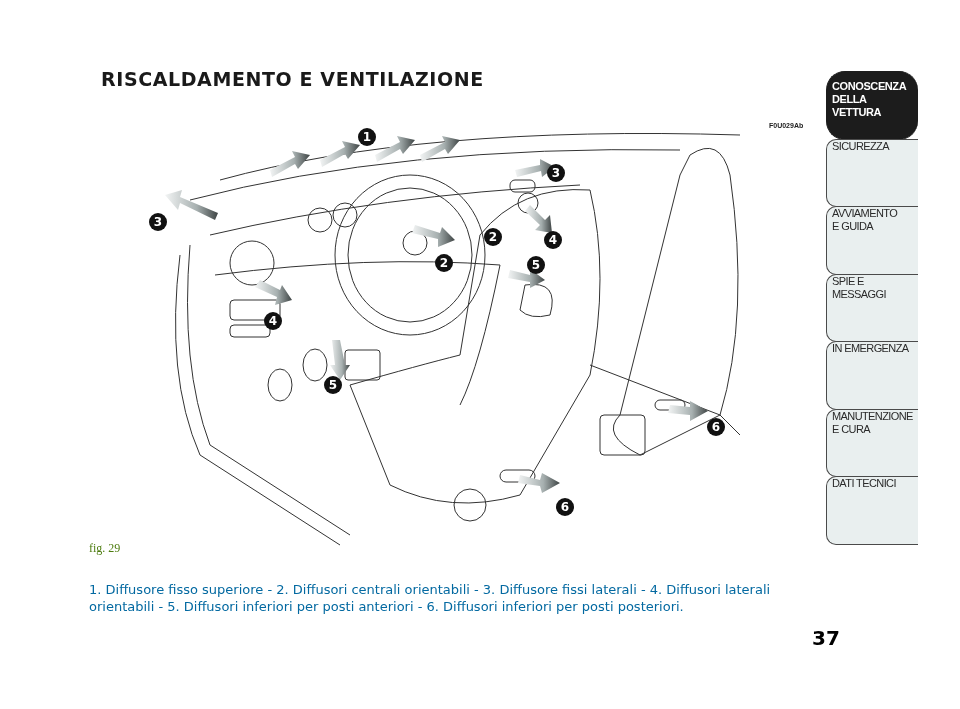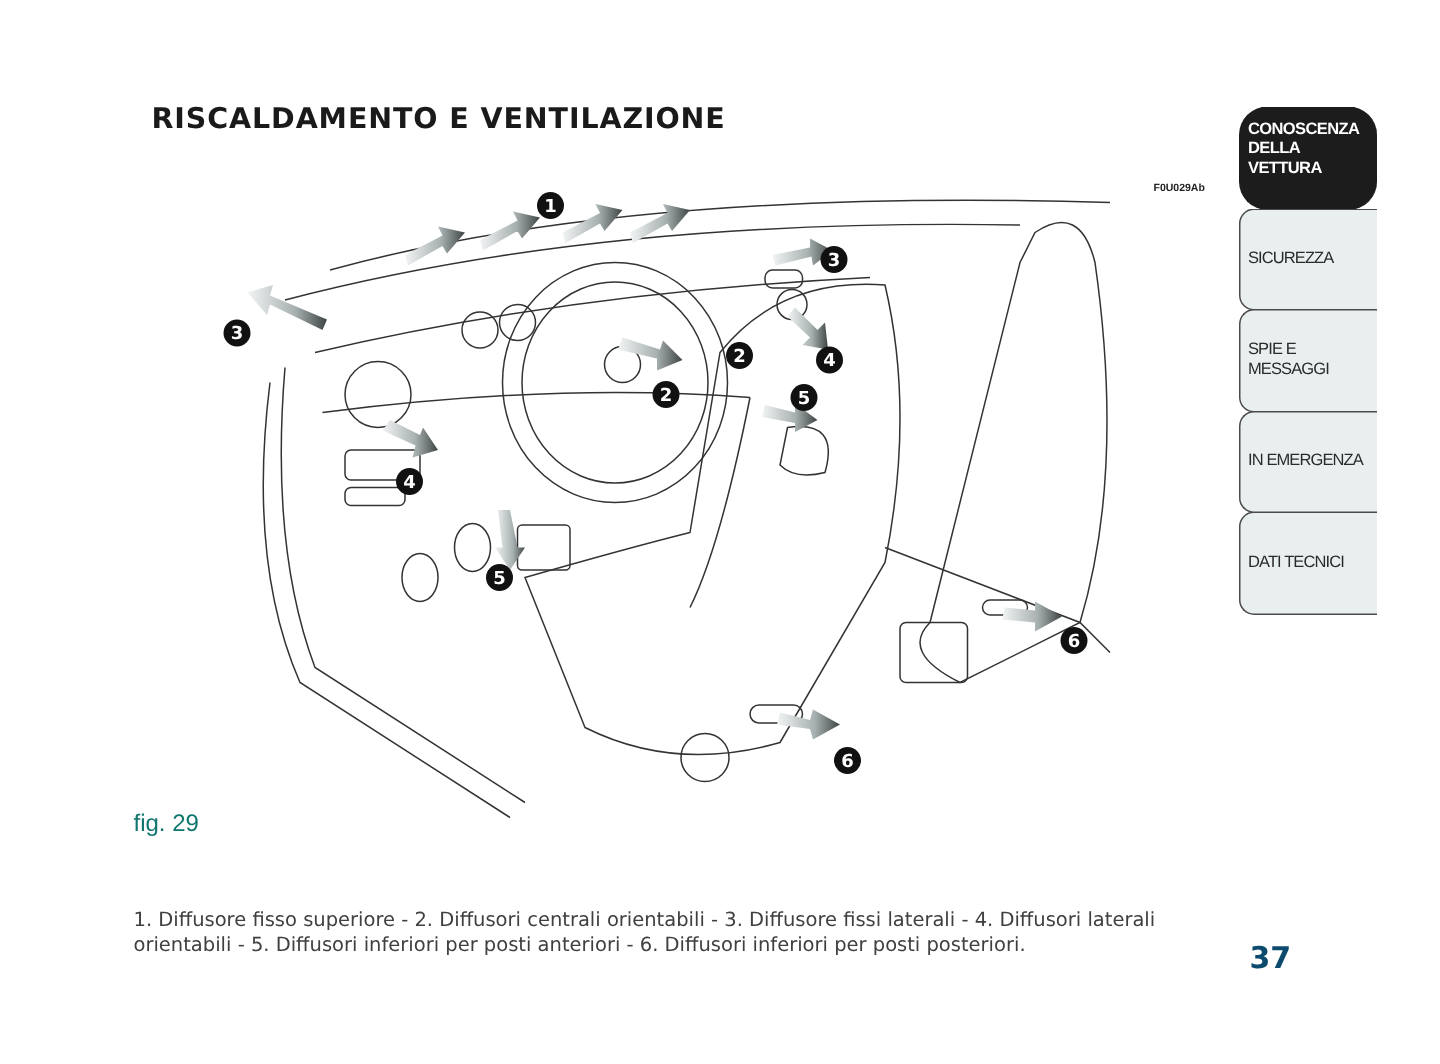--- a/index.html
+++ b/index.html
@@ -7,39 +7,39 @@
          font-family:"Liberation Sans", sans-serif; color:#1a1a1a; }
 
   .page-title { position:absolute; left:89px; top:68px; font-size:19px; font-weight:bold;
                 letter-spacing:0.6px; color:#1a1a1a; font-family:"DejaVu Sans", sans-serif;margin-left:12px; }
 
   .fig-code { position:absolute; left:769px; top:122px; font-size:7px; font-weight:bold; color:#222;
               font-family:"Liberation Sans", sans-serif; }
 
   .illustration { position:absolute; left:120px; top:115px; width:700px; height:440px; }
 
-  .fig-label { position:absolute; left:89px; top:541px; font-size:16px; color:#0f766e;
-               font-family:Liberation Sans, sans-serif; }
+  .fig-label { position:absolute; left:89px; top:541px; font-size:12px; color:#4d7c0f;
+               font-family:Liberation Serif, serif; }
 
   .caption { position:absolute; left:89px; top:581px; width:725px; font-size:13px; line-height:17px;
-             color:#404040; font-family:"DejaVu Sans", sans-serif;margin-top:24px; }
+             color:#0369a1; font-family:"DejaVu Sans", sans-serif; }
 
   
   .tabs { position:absolute; left:826px; top:71px; width:92px; }
   .tab { position:relative; box-sizing:border-box; height:68.5px; border:1px solid #4a4a4a;
          border-right:none; border-radius:10px 0 0 10px; background:#e9efef; margin-bottom:0;
-         display:flex; align-items:center; padding-left:5px; padding-right:2px;
+         display:flex; align-items:flex-start; padding-left:5px; padding-right:2px;
          font-family:"Liberation Sans", sans-serif; font-size:11px; line-height:13px; color:#2a2a2a;
          letter-spacing:-0.6px; text-transform:uppercase; cursor:pointer; }
   .tab + .tab { margin-top:-1px; }
   .tab.active { background:#1c1c1c; color:#ffffff; border-color:#1c1c1c; font-weight:bold;
                 align-items:flex-start; padding-top:8px; letter-spacing:-0.4px;border-radius:19px; }
   .tab span { white-space:pre-line; display:block; }
 
-  .page-number { position:absolute; left:833px; top:626px; font-size:20px; font-weight:bold; color:#0c4a6e;
+  .page-number { position:absolute; left:812px; top:626px; font-size:20px; font-weight:bold; color:#000000;
                  font-family:"DejaVu Sans", sans-serif; }
 
   .callout circle { fill:#111; }
   .callout text { fill:#fff; font-family:"DejaVu Sans", sans-serif; font-weight:bold; font-size:12px; text-anchor:middle; dominant-baseline:central; }
 </style>
 </head>
 <body>
 
 <div class="page-title">RISCALDAMENTO E VENTILAZIONE</div>
 <div class="fig-code">F0U029Ab</div>
@@ -162,24 +162,32 @@
 <div class="tabs">
   <div class="tab active">
       <span>CONOSCENZA
 DELLA
 VETTURA</span>
     </div>
   <div class="tab">
       <span>SICUREZZA</span>
     </div>
   <div class="tab">
+      <span>AVVIAMENTO
+E GUIDA</span>
+    </div>
+  <div class="tab">
       <span>SPIE E
 MESSAGGI</span>
     </div>
   <div class="tab">
       <span>IN EMERGENZA</span>
+    </div>
+  <div class="tab">
+      <span>MANUTENZIONE
+E CURA</span>
     </div>
   <div class="tab">
       <span>DATI TECNICI</span>
     </div>
 </div>
 
 <div class="page-number">37</div>
 
 </body></html>

